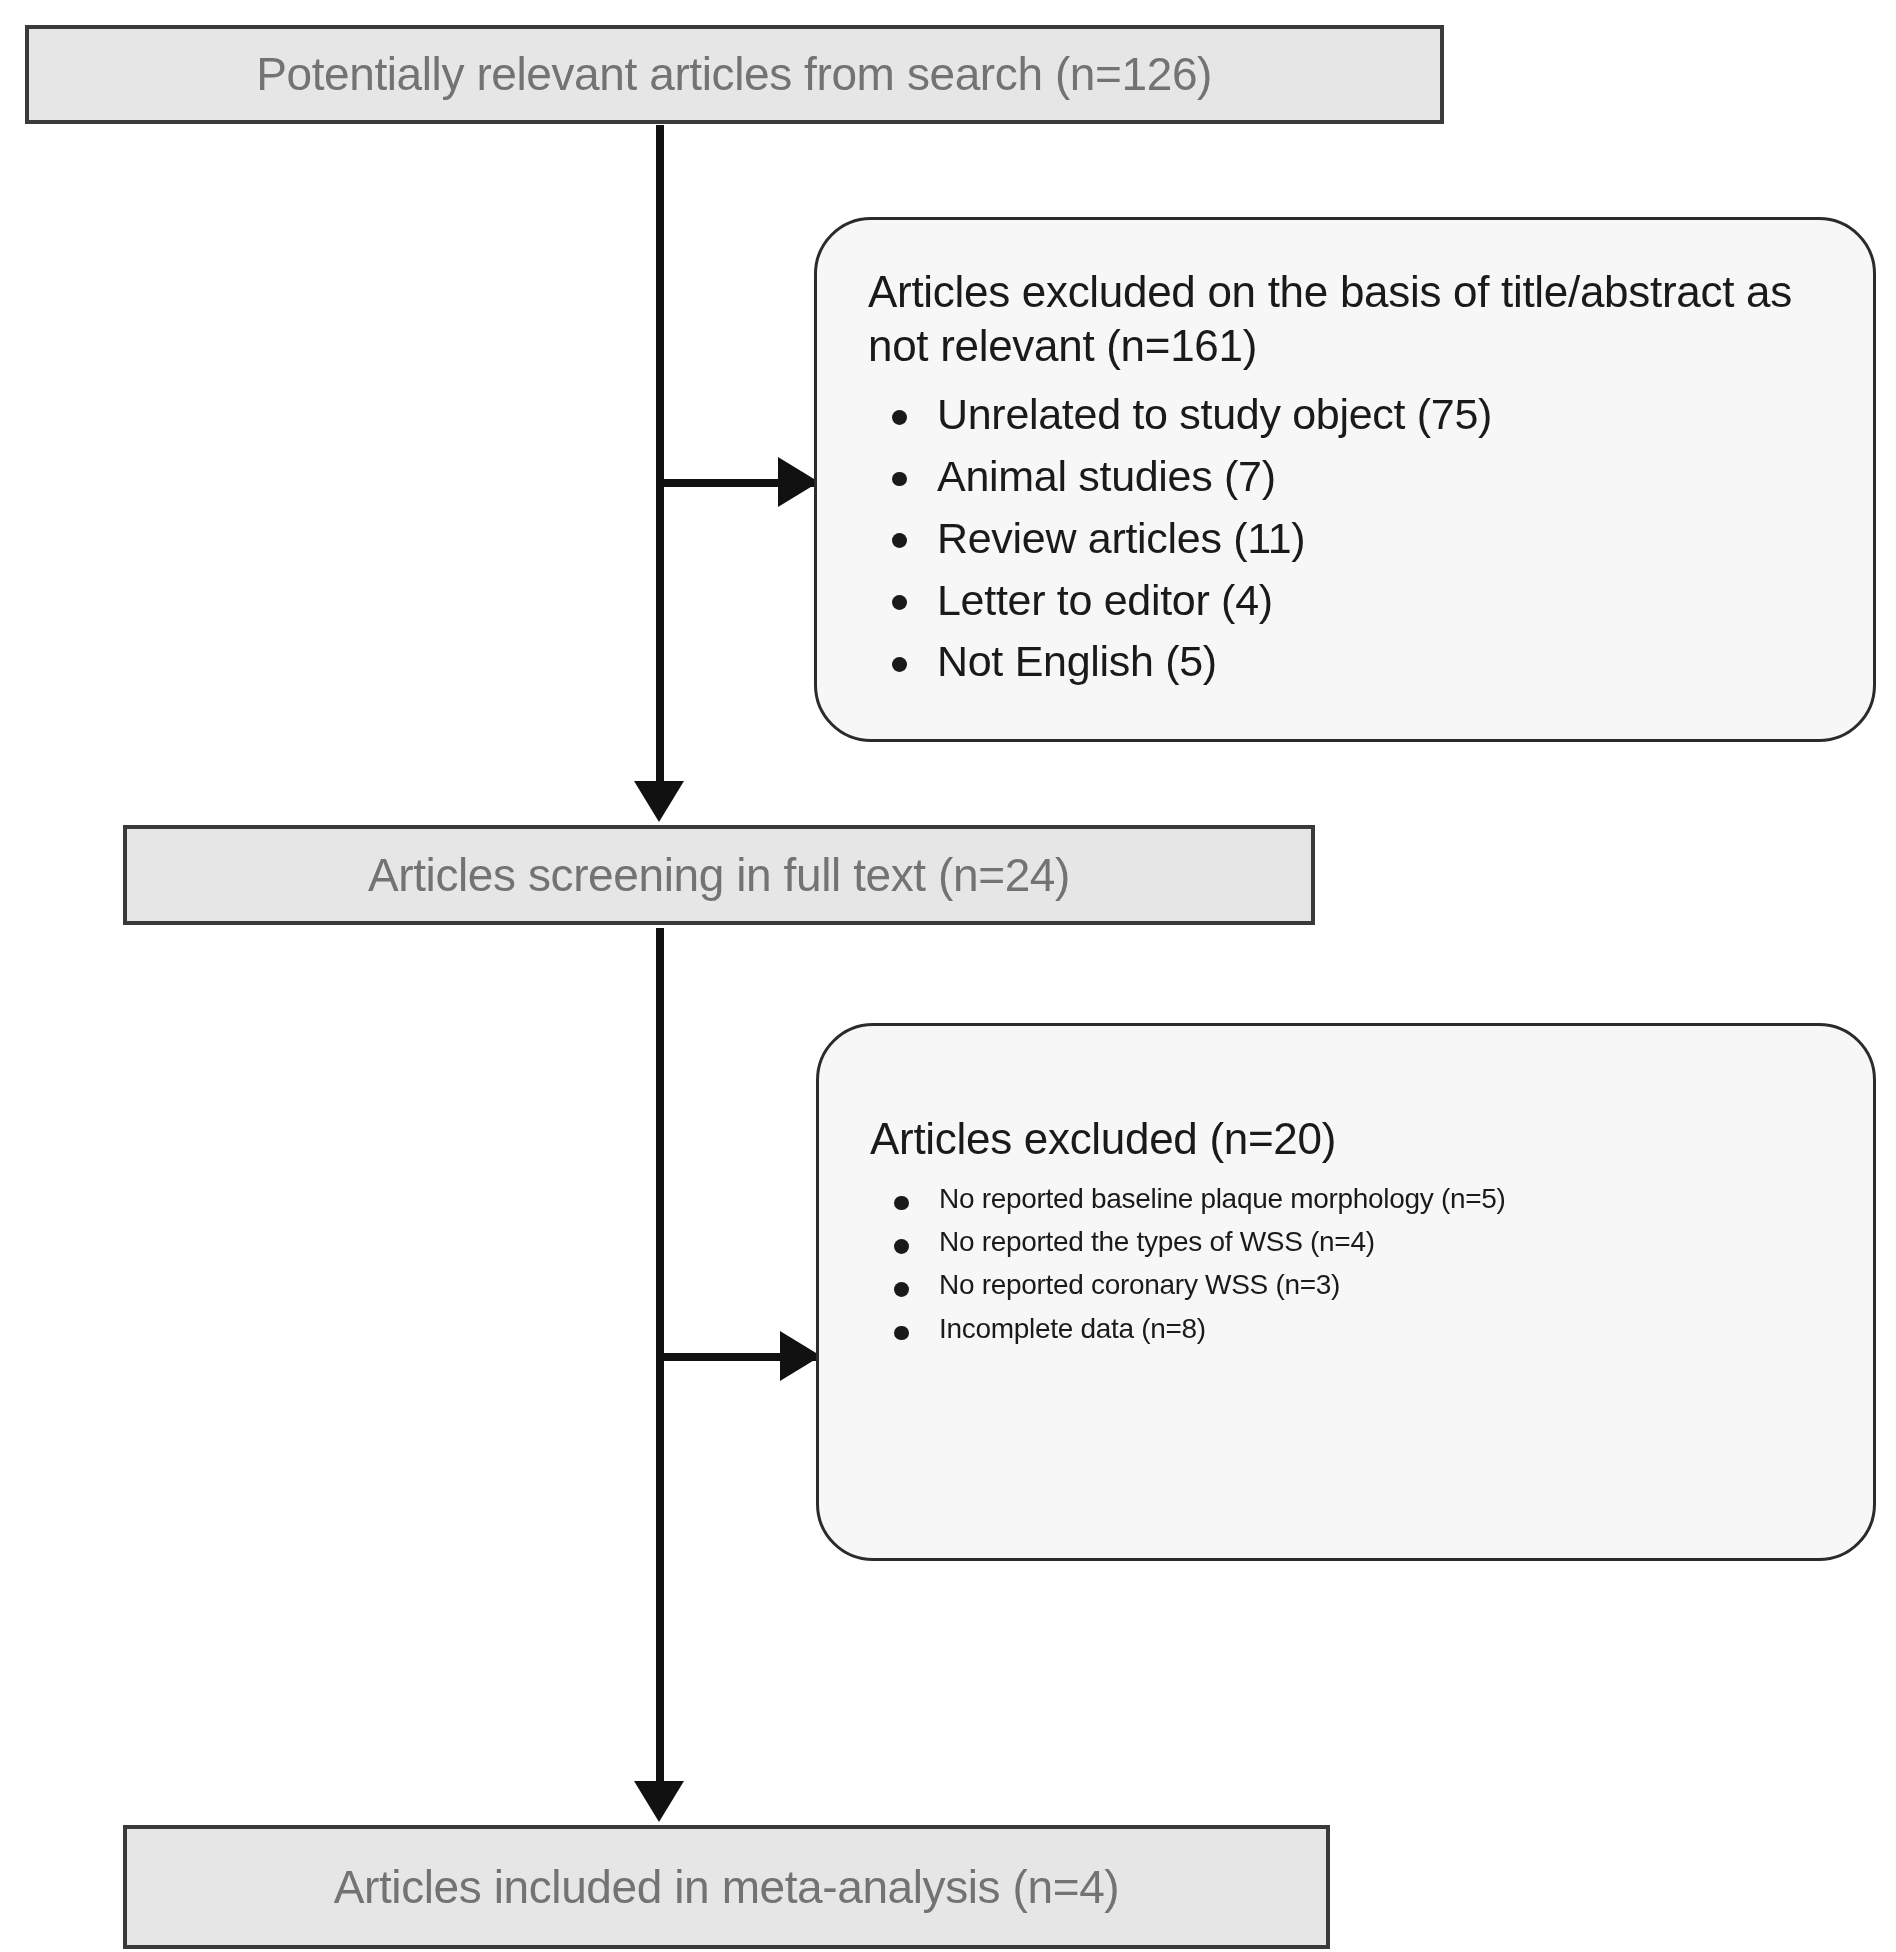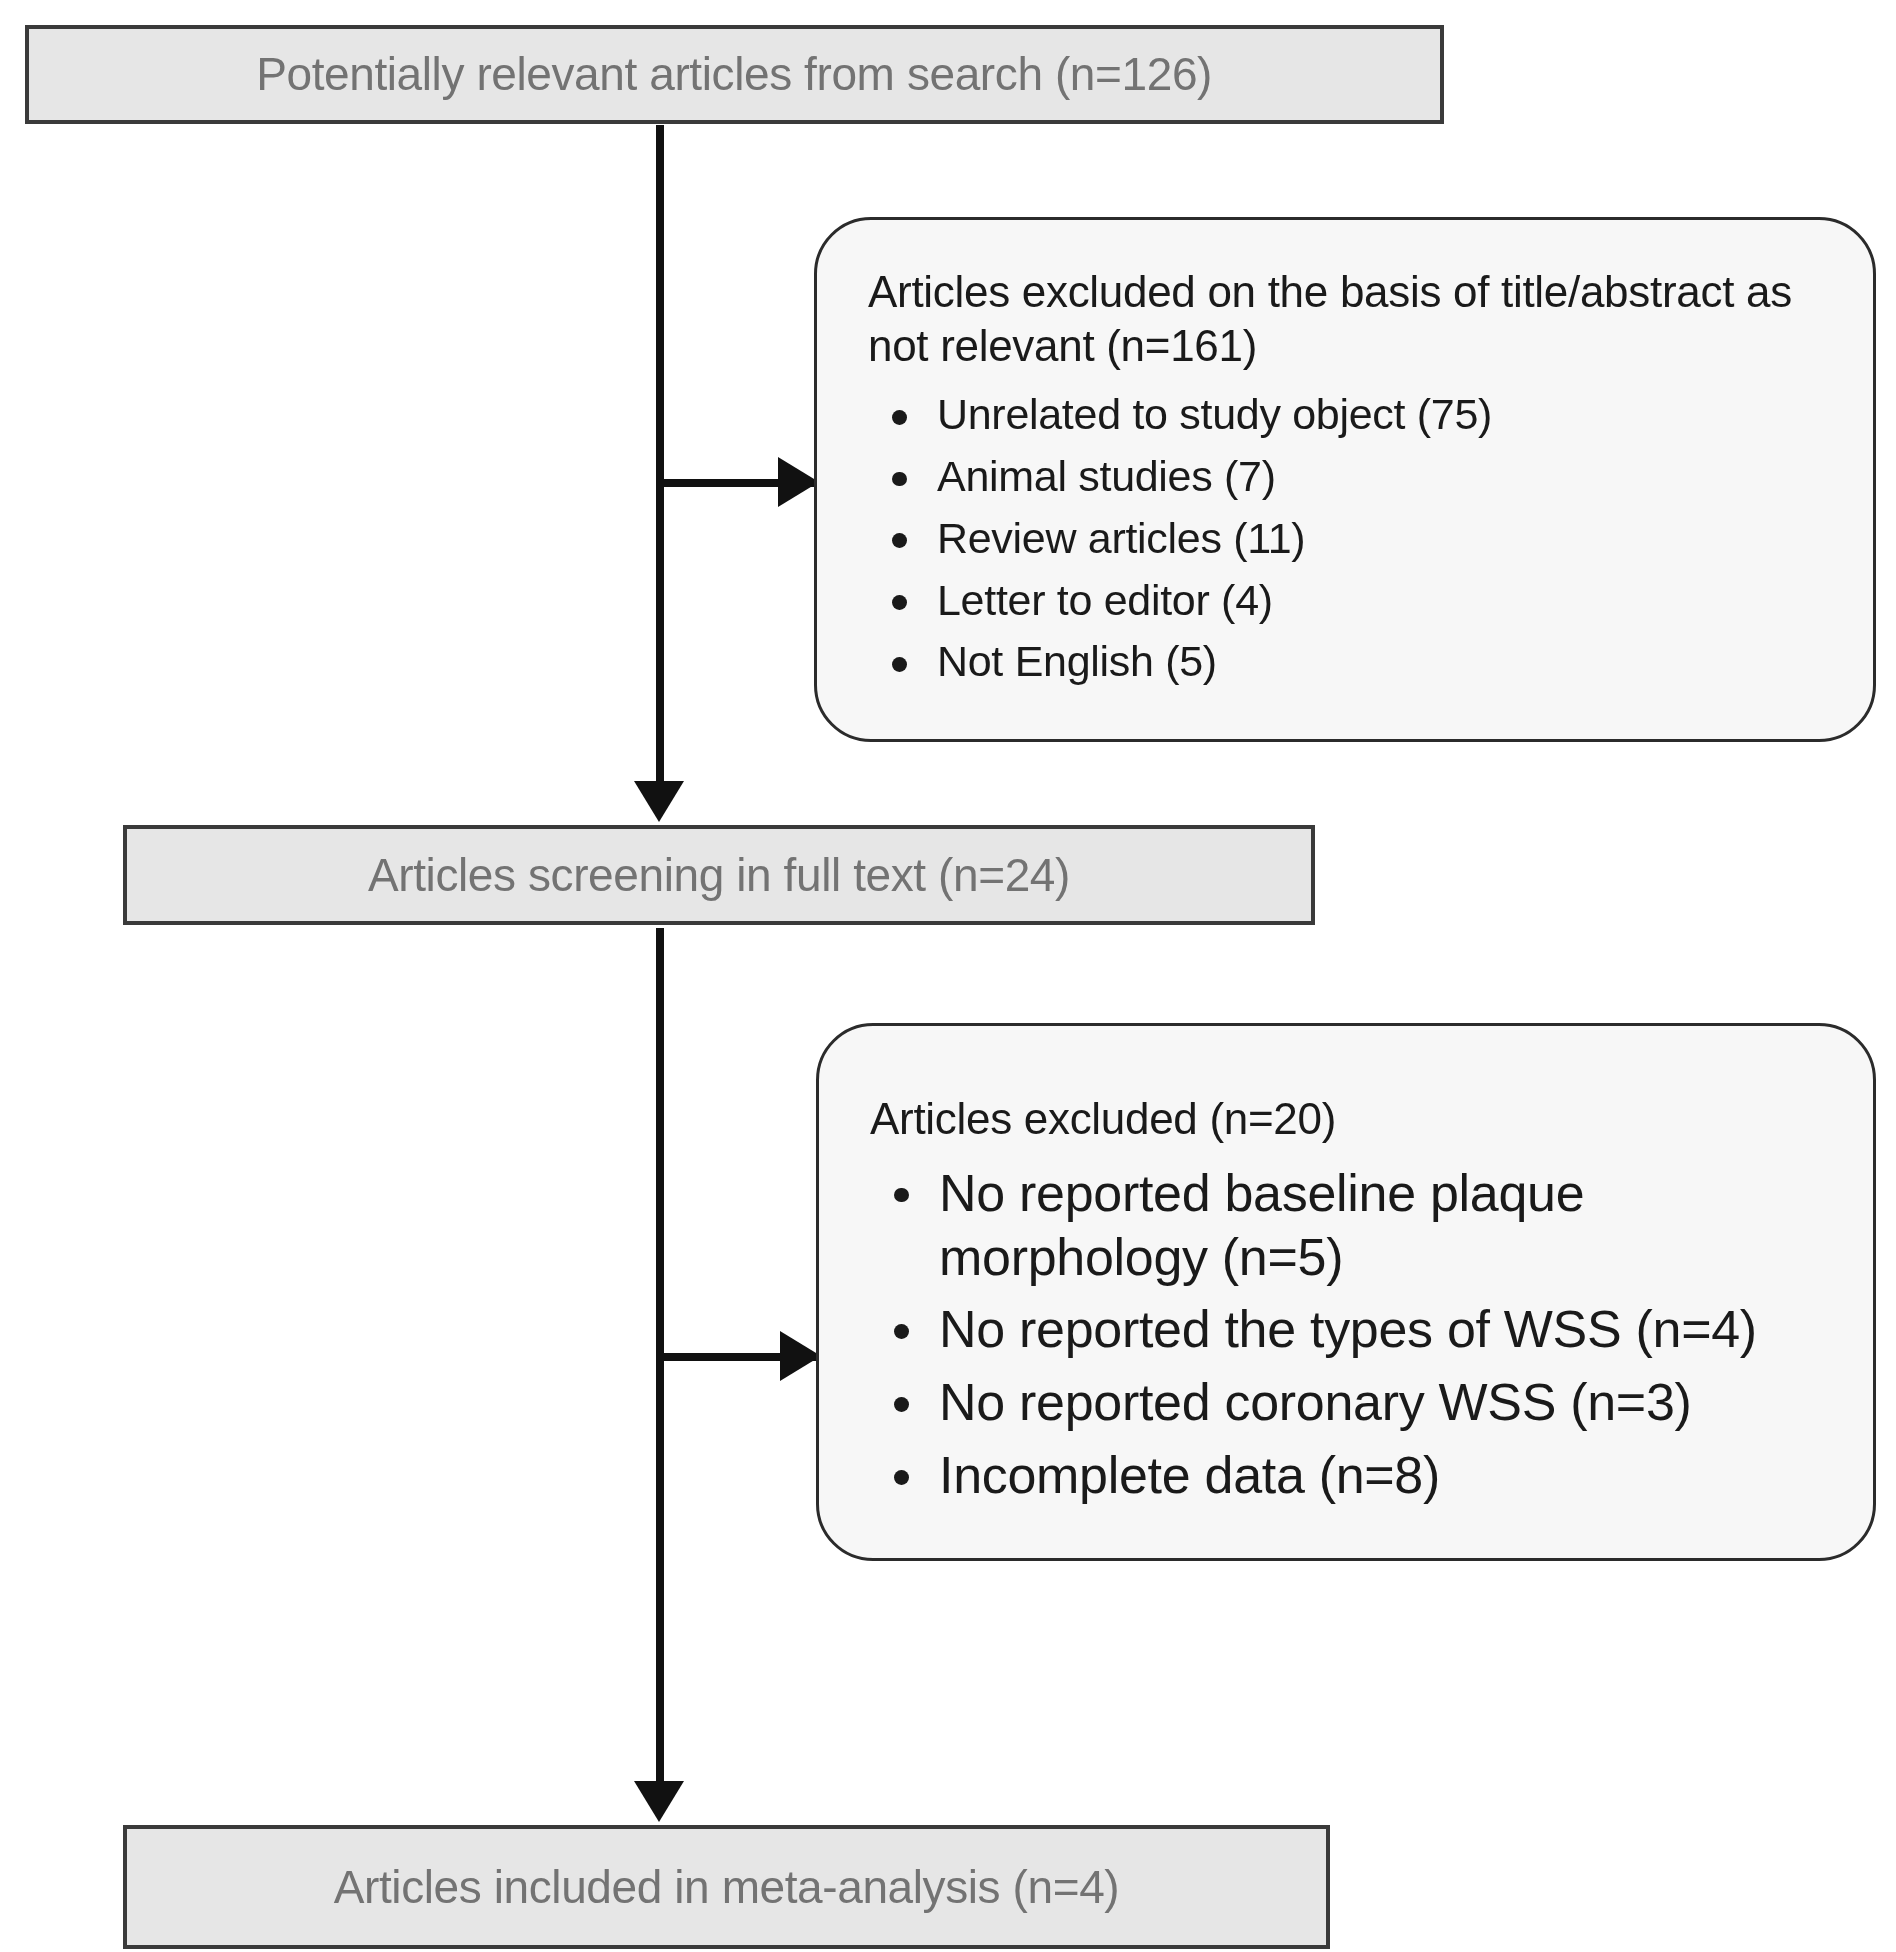--- a/index.html
+++ b/index.html
@@ -152,23 +152,23 @@
     <span class="proc-label">Articles screening in full text (n=24)</span>
   </div>
 
   <div class="v-line" style="left:656px; top:928px; height:857px;"></div>
   <div class="arrow-down" style="left:634px; top:1781px;"></div>
 
   <div class="h-line" style="left:660px; top:1353px; width:160px;"></div>
   <div class="arrow-right" style="left:780px; top:1331px;"></div>
 
   <div class="excl-box" style="left:816px; top:1023px; width:1060px; height:538px;">
-    <div class="excl-inner" style="padding-top:66px;">
+    <div class="excl-inner" style="padding-top:86px;">
       <span class="excl-title" style="font-size:44px;">Articles excluded (n=20)</span>
-      <ul class="excl-list" style="font-size:52px;">
+      <ul class="excl-list" style="font-size:28px;">
         <li>
           <span class="bullet-dot"></span>
           <span>No reported baseline plaque morphology (n=5)</span>
         </li>
         <li>
           <span class="bullet-dot"></span>
           <span>No reported the types of WSS (n=4)</span>
         </li>
         <li>
           <span class="bullet-dot"></span>

